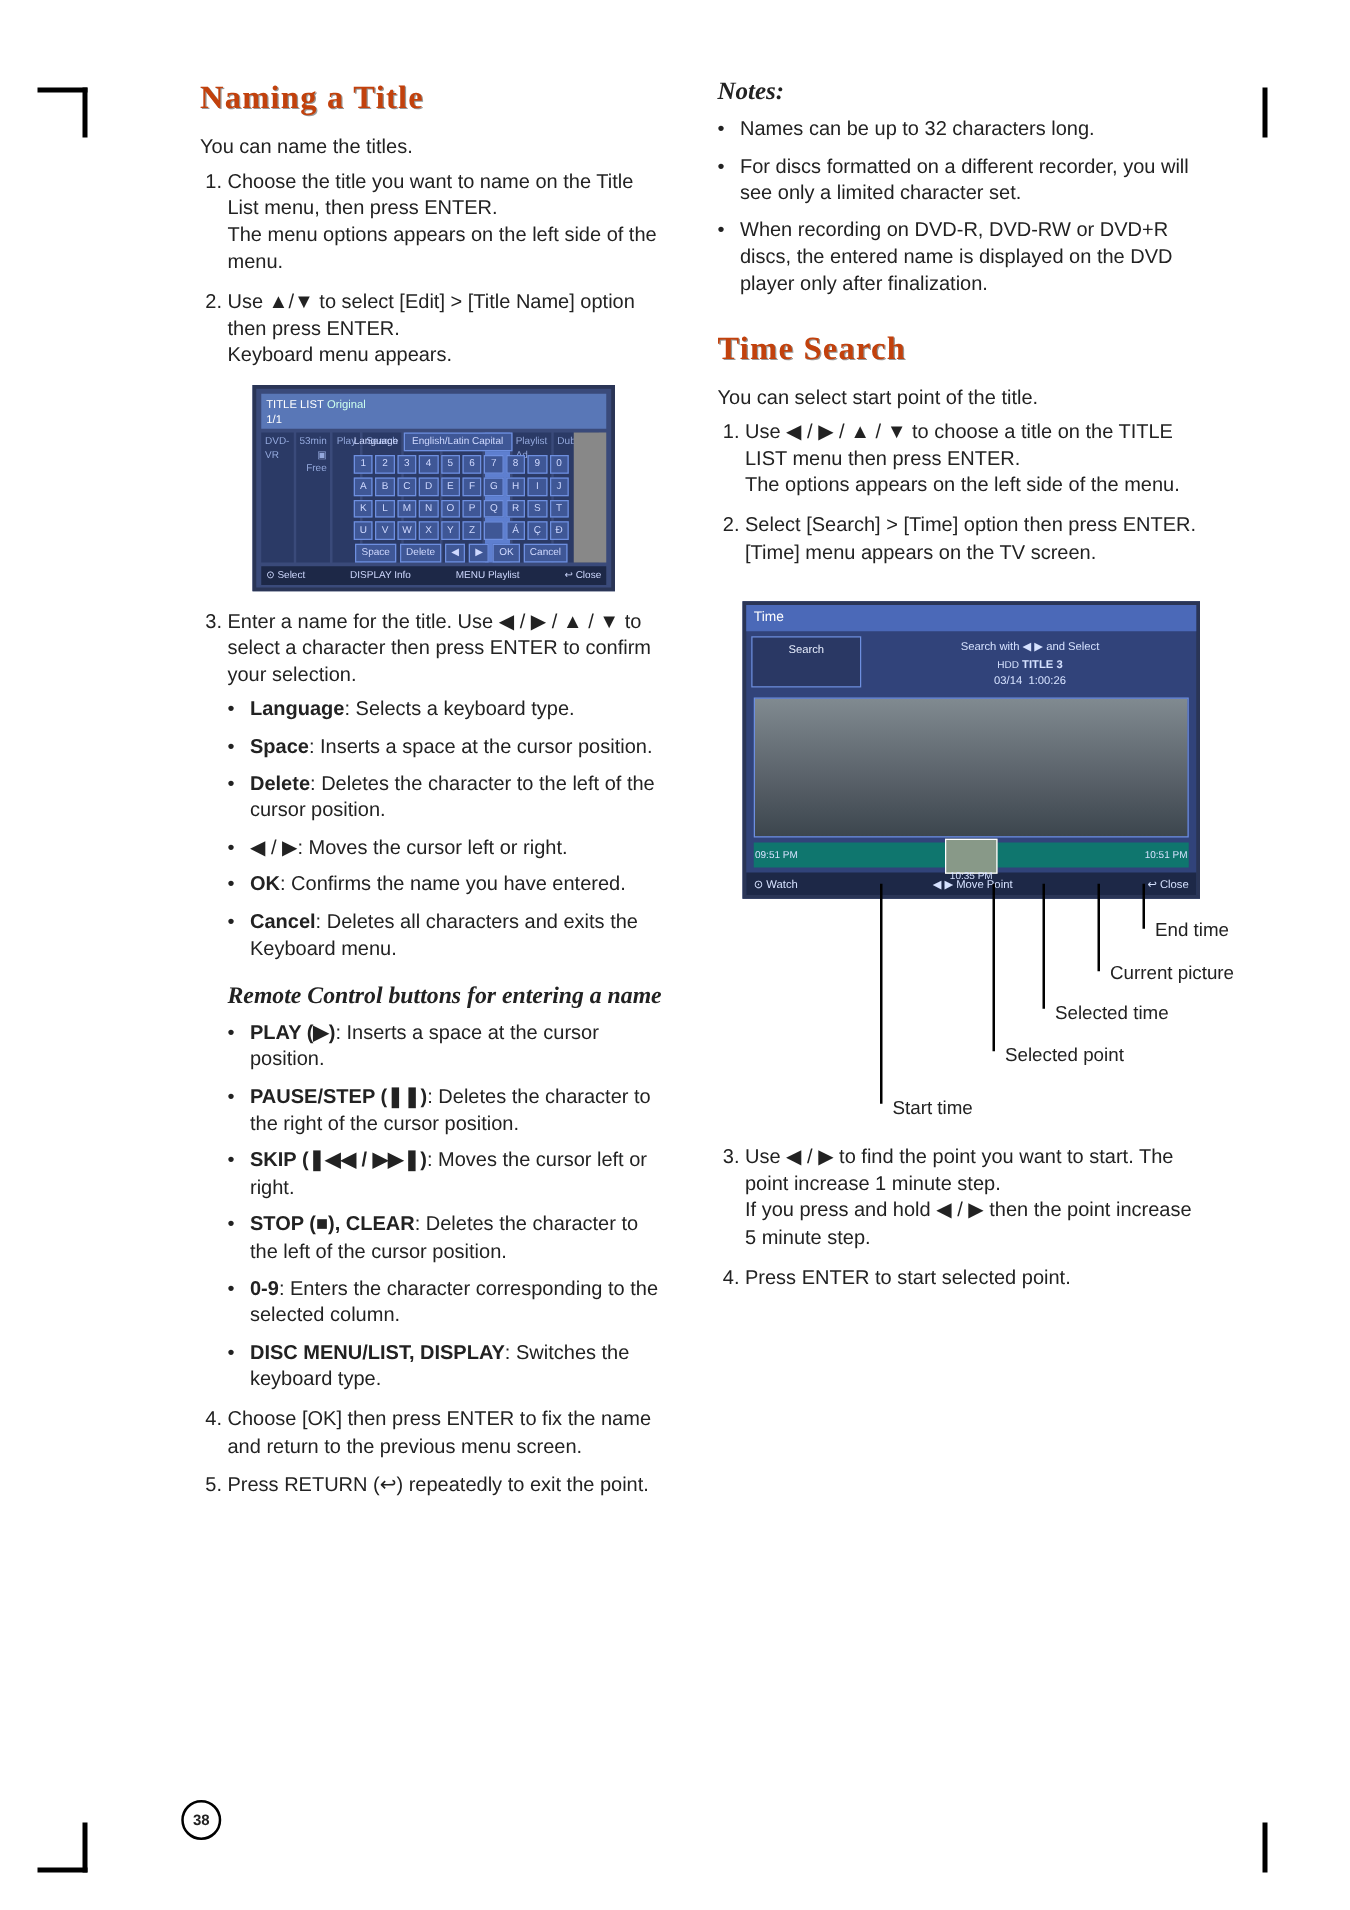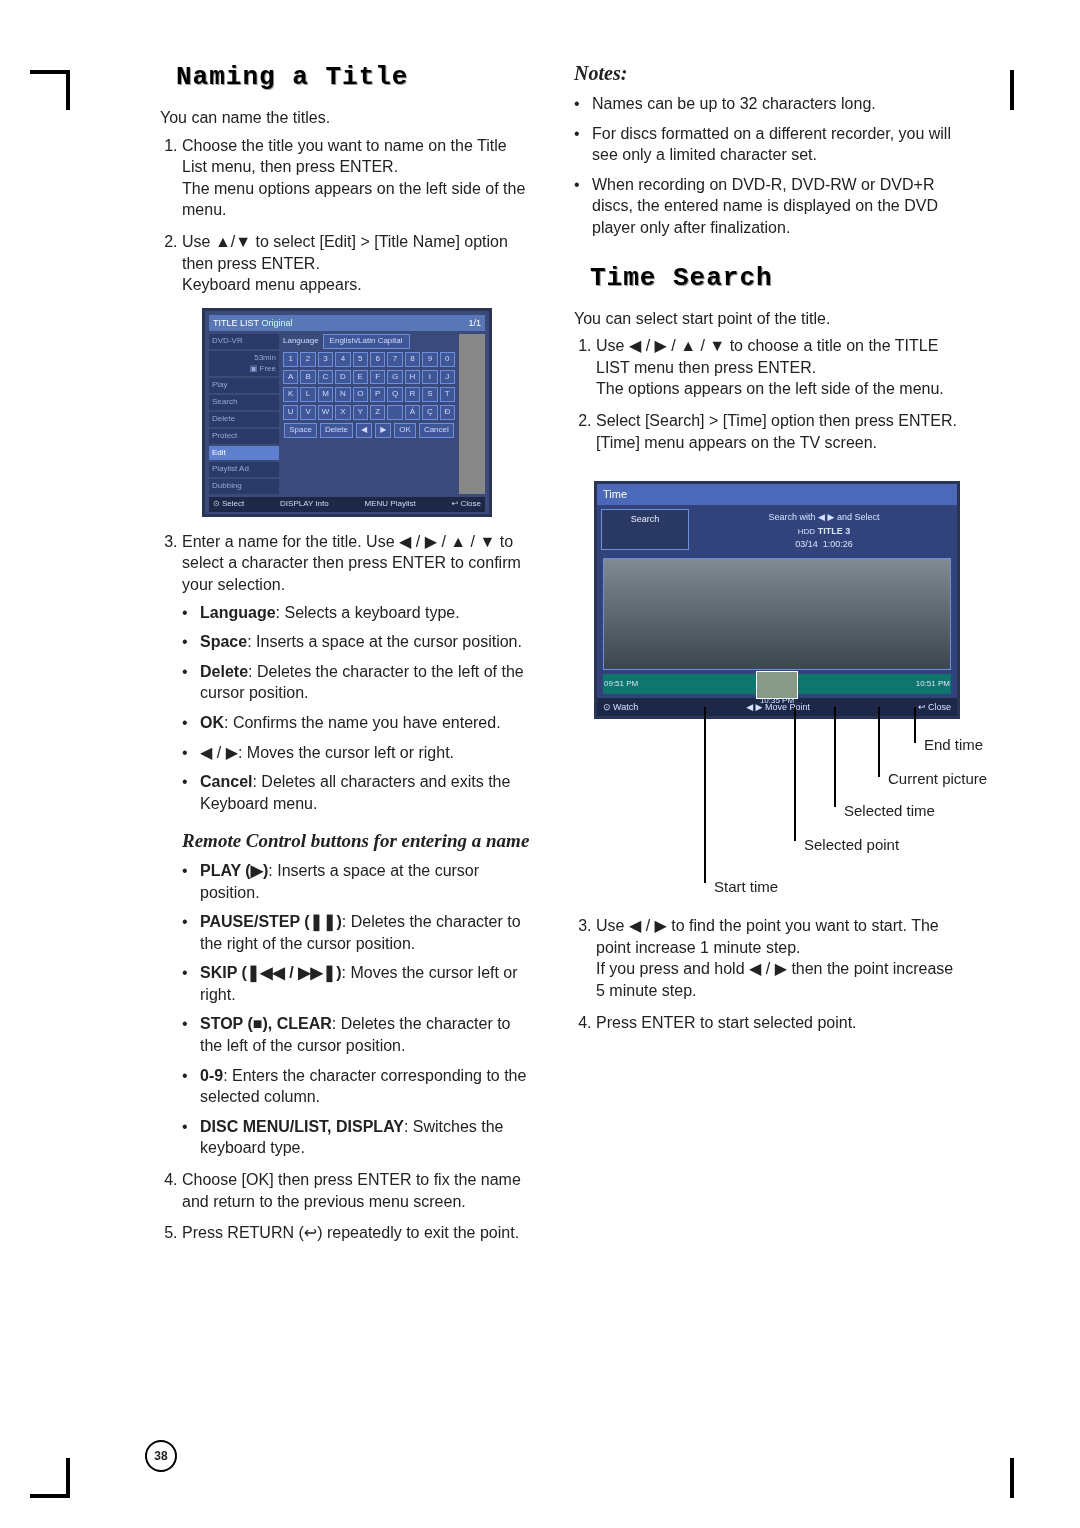--- a/index.html
+++ b/index.html
@@ -25,25 +25,25 @@
     margin-right:60px;
     display:flex;
     gap:40px;
   }
   .col{
     flex:1 1 0;
     font-size:16px;
     line-height:1.35;
   }
   h2.section{
-    font-family:Liberation Mono, monospace;
+    font-family:Liberation Serif, serif;
     font-size:26px;
     font-weight:bold;
-    margin:0 0 12px 16px;
-    color:#000000;
+    margin:0 0 12px 0;
+    color:#c2410c;
     letter-spacing:1px;
     text-shadow:1px 1px 0 #999;
   }
   .notes-title{
     font-style:italic;
     font-weight:bold;
     font-family:"Times New Roman",serif;
     font-size:20px;
     margin:0 0 6px 0;
   }
@@ -105,29 +105,30 @@
     color:#cfd9ff;
   }
   .osd-kbd .bar{
     background:#5977b7;
     color:#fff;
     display:flex;
     justify-content:space-between;
     padding:2px 4px;
     font-size:9px;
     margin-bottom:3px;
+    flex-direction:column;
   }
   .osd-kbd .side{
     display:flex;
     gap:4px;
   }
   .osd-kbd .menu{
     width:70px;
     display:flex;
-    flex-direction:column;
+    flex-direction:row;
     gap:2px;
   }
   .osd-kbd .menu .mi{
     background:#2b3a66;
     color:#93a8dc;
     padding:2px 3px;
     font-size:8px;
   }
   .osd-kbd .menu .mi.sel{ background:#5e7fd0; color:#fff;}
   .osd-kbd .keys{
@@ -391,22 +392,22 @@
         </div>
       </div>
 
       <ol class="main" start="3">
         <li>
           <span>Enter a name for the title. Use ◀ / ▶ / ▲ / ▼ to select a character then press ENTER to confirm your selection.</span>
           <ul class="nested">
             <li><b>Language</b><span>: Selects a keyboard type.</span></li>
             <li><b>Space</b><span>: Inserts a space at the cursor position.</span></li>
             <li><b>Delete</b><span>: Deletes the character to the left of the cursor position.</span></li>
+            <li>◀ / ▶: Moves the cursor left or right.</li>
             <li><b>OK</b><span>: Confirms the name you have entered.</span></li>
-            <li>◀ / ▶: Moves the cursor left or right.</li>
             <li><b>Cancel</b><span>: Deletes all characters and exits the Keyboard menu.</span></li>
           </ul>
           <div class="sub-italic">Remote Control buttons for entering a name</div>
           <ul class="nested">
             <li><b>PLAY (▶)</b><span>: Inserts a space at the cursor position.</span></li>
             <li><b>PAUSE/STEP (❚❚)</b><span>: Deletes the character to the right of the cursor position.</span></li>
             <li><b>SKIP (❚◀◀ / ▶▶❚)</b><span>: Moves the cursor left or right.</span></li>
             <li><b>STOP (■), CLEAR</b><span>: Deletes the character to the left of the cursor position.</span></li>
             <li><b>0-9</b><span>: Enters the character corresponding to the selected column.</span></li>
             <li><b>DISC MENU/LIST, DISPLAY</b><span>: Switches the keyboard type.</span></li>

